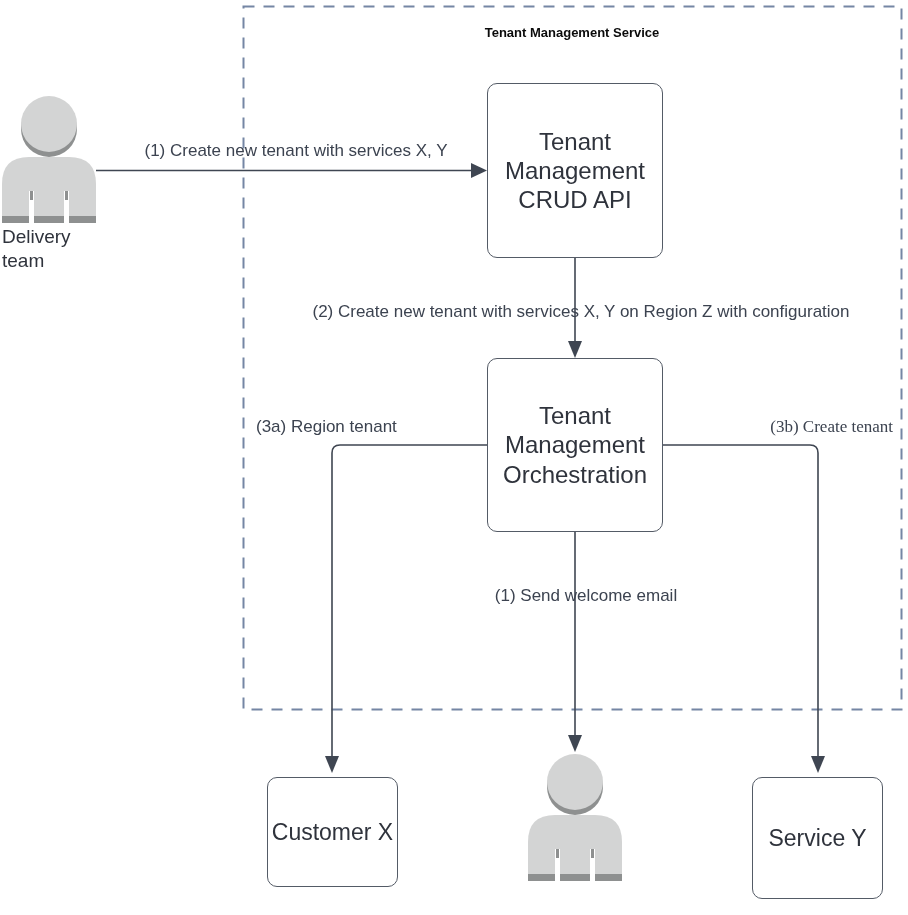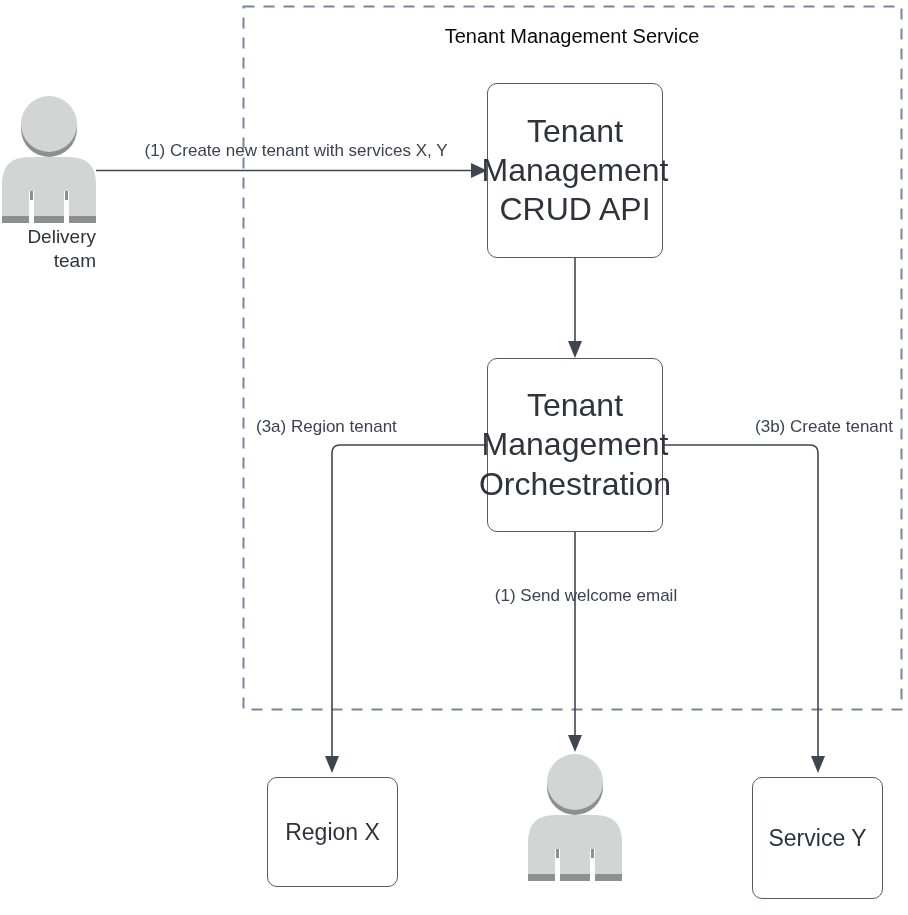--- a/index.html
+++ b/index.html
@@ -26,45 +26,45 @@
   .arrowhead{fill:var(--line-color);stroke:none;}
   .boundary{stroke:var(--dash-color);stroke-width:2;fill:none;stroke-dasharray:11 9;}
   .node{
     position:absolute;
     box-sizing:border-box;
     background:#fff;
     border:1.5px solid var(--box-border);
     border-radius:10px;
     display:flex;align-items:center;justify-content:center;
     text-align:center;
-    font-size:32px;line-height:1.22;
+    font-size:24px;line-height:1.22;
     color:var(--box-text);
     white-space:pre-line;
   }
   .diagram-title{
     position:absolute;
     transform:translateX(-50%);
-    font-size:20px;font-weight:normal;
+    font-size:13px;font-weight:bold;
     color:var(--title-color);
     white-space:nowrap;
     text-align:right;
   }
   .elabel{
     position:absolute;
     font-size:17px;
     color:var(--label-color);
     white-space:nowrap;
     margin-left:11px;
   }
   .elabel.centered{transform:translateX(-50%);}
   .actor{position:absolute;}
   .actor svg{display:block;}
   .actor-label{
     position:absolute;
-    text-align:right;
+    text-align:left;
     font-size:19px;line-height:1.25;
     color:var(--box-text);
     white-space:pre-line;
   }
   .p-light{fill:var(--person-fill);}
   .p-dark{fill:var(--person-shade);}
   .p-white{fill:#ffffff;}
 </style>
 </head>
 <body>
@@ -103,21 +103,21 @@
   <div class="diagram-title" style="left:572px;top:25px;">Tenant Management Service</div>
 
   <div class="node" style="left:487px;top:83px;width:176px;height:175px;">Tenant
 Management
 CRUD API</div>
 
   <div class="node" style="left:487px;top:358px;width:176px;height:174px;">Tenant
 Management
 Orchestration</div>
 
-  <div class="node" style="left:267px;top:777px;width:131px;height:110px;font-size:23px;">Region X</div>
+  <div class="node" style="left:267px;top:777px;width:131px;height:110px;font-size:23px;">Customer X</div>
 
   <div class="node" style="left:752px;top:777px;width:131px;height:122px;font-size:23px;">Service Y</div>
 
   <div class="actor" style="left:2px;top:96px;">
     <svg width="94" height="127" viewBox="0 0 94 127">
       <circle class="p-dark" cx="47" cy="33" r="28"></circle>
       <circle class="p-light" cx="47" cy="28" r="28"></circle>
       <path class="p-light" d="M0 127 L0 88 Q0 61 27 61 L67 61 Q94 61 94 88 L94 127 Z"></path>
       <rect class="p-dark" x="0" y="120" width="94" height="7"></rect>
       <rect class="p-white" x="27" y="95" width="5" height="32"></rect>
@@ -138,20 +138,21 @@
       <rect class="p-white" x="27" y="95" width="5" height="32"></rect>
       <rect class="p-white" x="62" y="95" width="5" height="32"></rect>
       <rect class="p-dark" x="28" y="95" width="3" height="9"></rect>
       <rect class="p-dark" x="63" y="95" width="3" height="9"></rect>
     </svg>
   </div>
   <div class="actor-label" style="left:528px;top:928px;width:94px;">Customer</div>
 
   <div class="elabel centered" style="left:285px;top:141px;">(1) Create new tenant with services X, Y</div>
 
+  <div class="elabel centered" style="left:570px;top:302px;">(2) Create new tenant with services X, Y on Region Z with configuration</div>
 
   <div class="elabel" style="left:245px;top:417px;">(3a) Region tenant</div>
 
-  <div class="elabel" style="right:15px;top:417px;">(3b) Create tenant</div>
+  <div class="elabel" style="right:15px;top:417px;font-family:Liberation Serif, serif;">(3b) Create tenant</div>
 
   <div class="elabel centered" style="left:575px;top:586px;">(1) Send welcome email</div>
 
 </div>
 
 </body></html>

